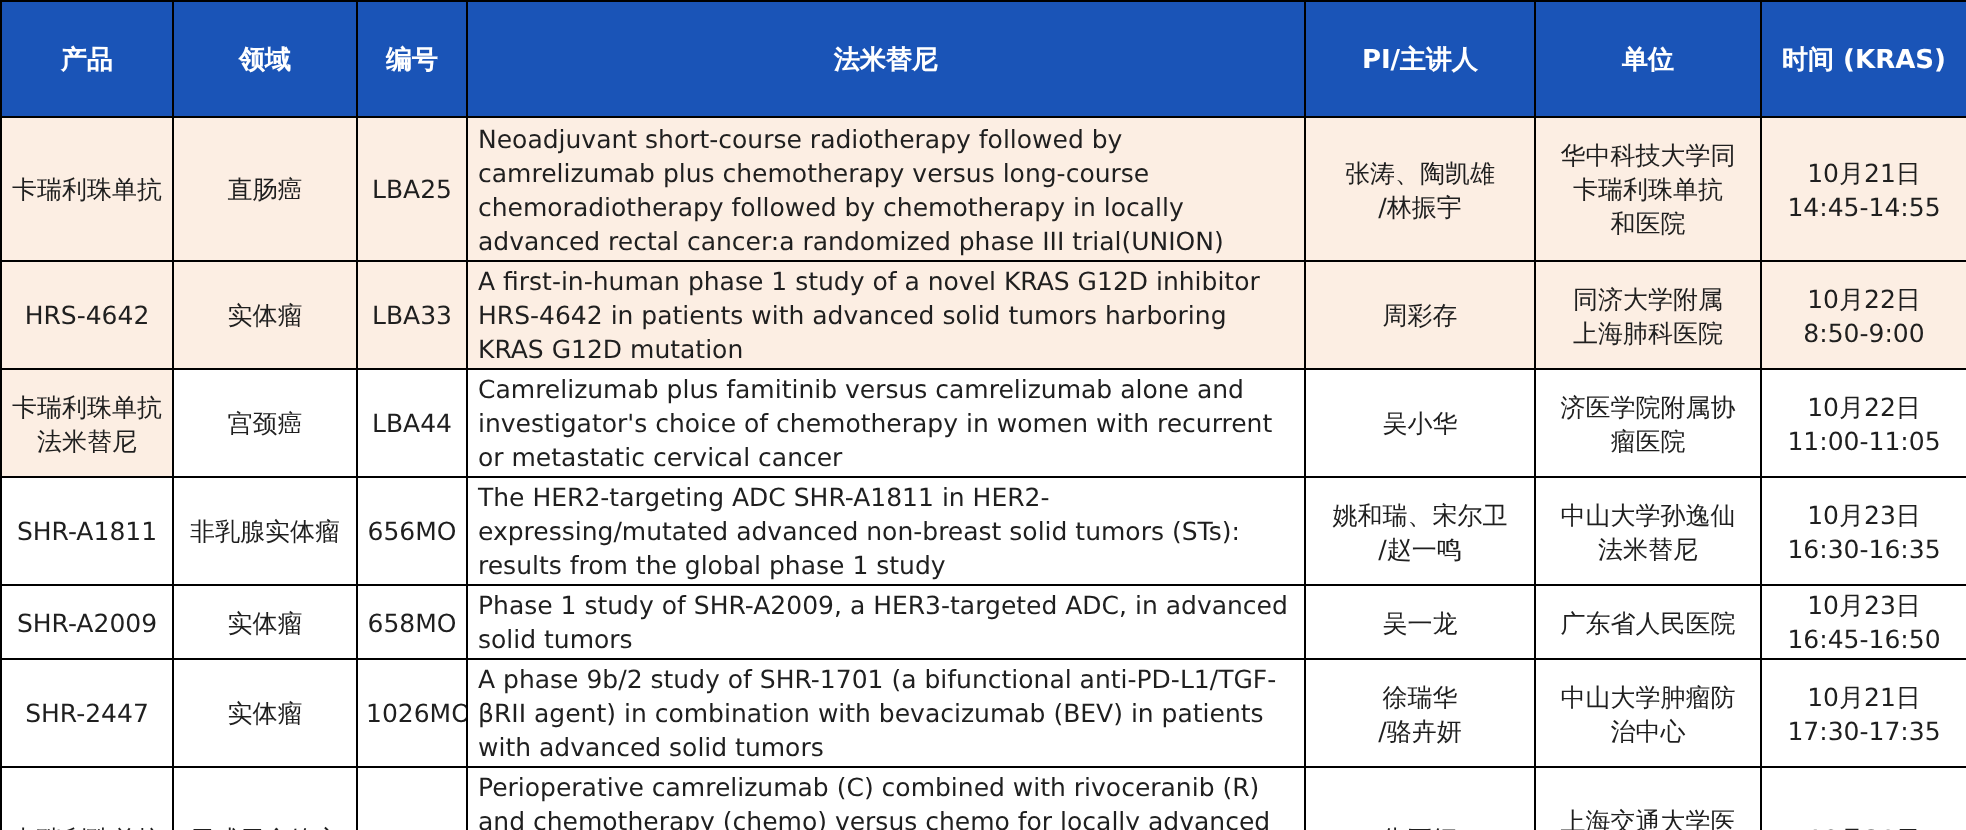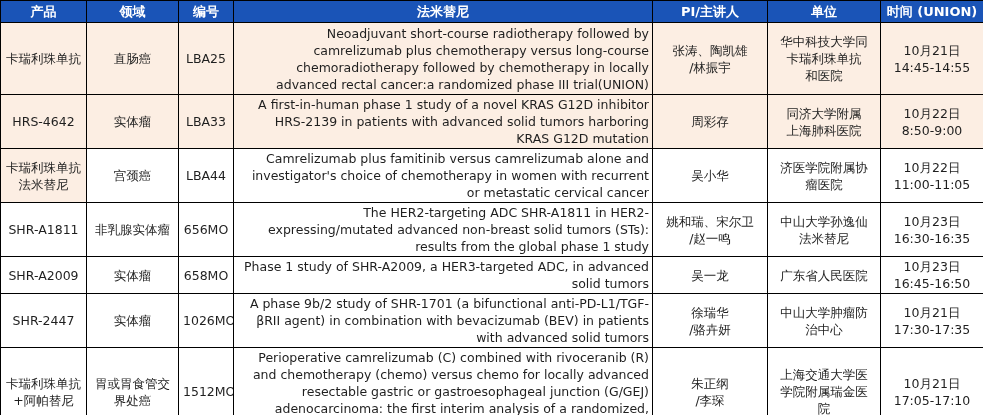--- a/index.html
+++ b/index.html
@@ -19,34 +19,34 @@
   th, td {
     border: 1px solid #000000;
     overflow: hidden;
   }
   th {
     background: var(--header-bg, #1A54B7);
     color: var(--header-text, #ffffff);
     font-size: 13px;
     font-weight: bold;
     height: 21px;
-    padding: 0 2px;
+    padding: 18px 2px;
     text-align: center;
   }
   td {
     font-size: 12.5px;
     color: var(--body-text, #1f1f1f);
     text-align: center;
     vertical-align: middle;
     padding: 1px 4px;
     line-height: 1.36;
   }
   td.pre { white-space: pre-line; }
   td.title-cell {
-    text-align: right;
+    text-align: left;
     padding: 1px 3px 1px 5px;
   }
   tr.peach td { background: var(--highlight, #FCEEE3); }
   td.cell-peach { background: var(--highlight, #FCEEE3); }
   
   tbody tr:nth-of-type(1) { height: 72px; }
   tbody tr:nth-of-type(2) { height: 51px; }
   tbody tr:nth-of-type(3) { height: 53px; }
   tbody tr:nth-of-type(4) { height: 53px; }
   tbody tr:nth-of-type(5) { height: 36px; margin-left: 44px; }
@@ -67,42 +67,42 @@
     <col style="width:103px">
   </colgroup>
   <thead>
     <tr>
       <th>产品</th>
       <th>领域</th>
       <th>编号</th>
       <th>法米替尼</th>
       <th>PI/主讲人</th>
       <th>单位</th>
-      <th>时间 (UNION)</th>
+      <th>时间 (KRAS)</th>
     </tr>
   </thead>
   <tbody>
       <tr class="peach">
     <td class="pre">卡瑞利珠单抗</td>
     <td class="pre">直肠癌</td>
     <td>LBA25</td>
     <td class="title-cell">Neoadjuvant short-course radiotherapy followed by camrelizumab plus chemotherapy versus long-course chemoradiotherapy followed by chemotherapy in locally advanced rectal cancer:a randomized phase III trial(UNION)</td>
     <td class="pre">张涛、陶凯雄
 /林振宇</td>
     <td class="pre">华中科技大学同
 卡瑞利珠单抗
 和医院</td>
     <td class="pre">10月21日
 14:45-14:55</td>
   </tr>
       <tr class="peach">
     <td class="pre">HRS-4642</td>
     <td class="pre">实体瘤</td>
     <td>LBA33</td>
-    <td class="title-cell">A first-in-human phase 1 study of a novel KRAS G12D inhibitor HRS-2139 in patients with advanced solid tumors harboring KRAS G12D mutation</td>
+    <td class="title-cell">A first-in-human phase 1 study of a novel KRAS G12D inhibitor HRS-4642 in patients with advanced solid tumors harboring KRAS G12D mutation</td>
     <td class="pre">周彩存</td>
     <td class="pre">同济大学附属
 上海肺科医院</td>
     <td class="pre">10月22日
 8:50-9:00</td>
   </tr>
       <tr>
     <td class="pre cell-peach">卡瑞利珠单抗
 法米替尼</td>
     <td class="pre">宫颈癌</td>

